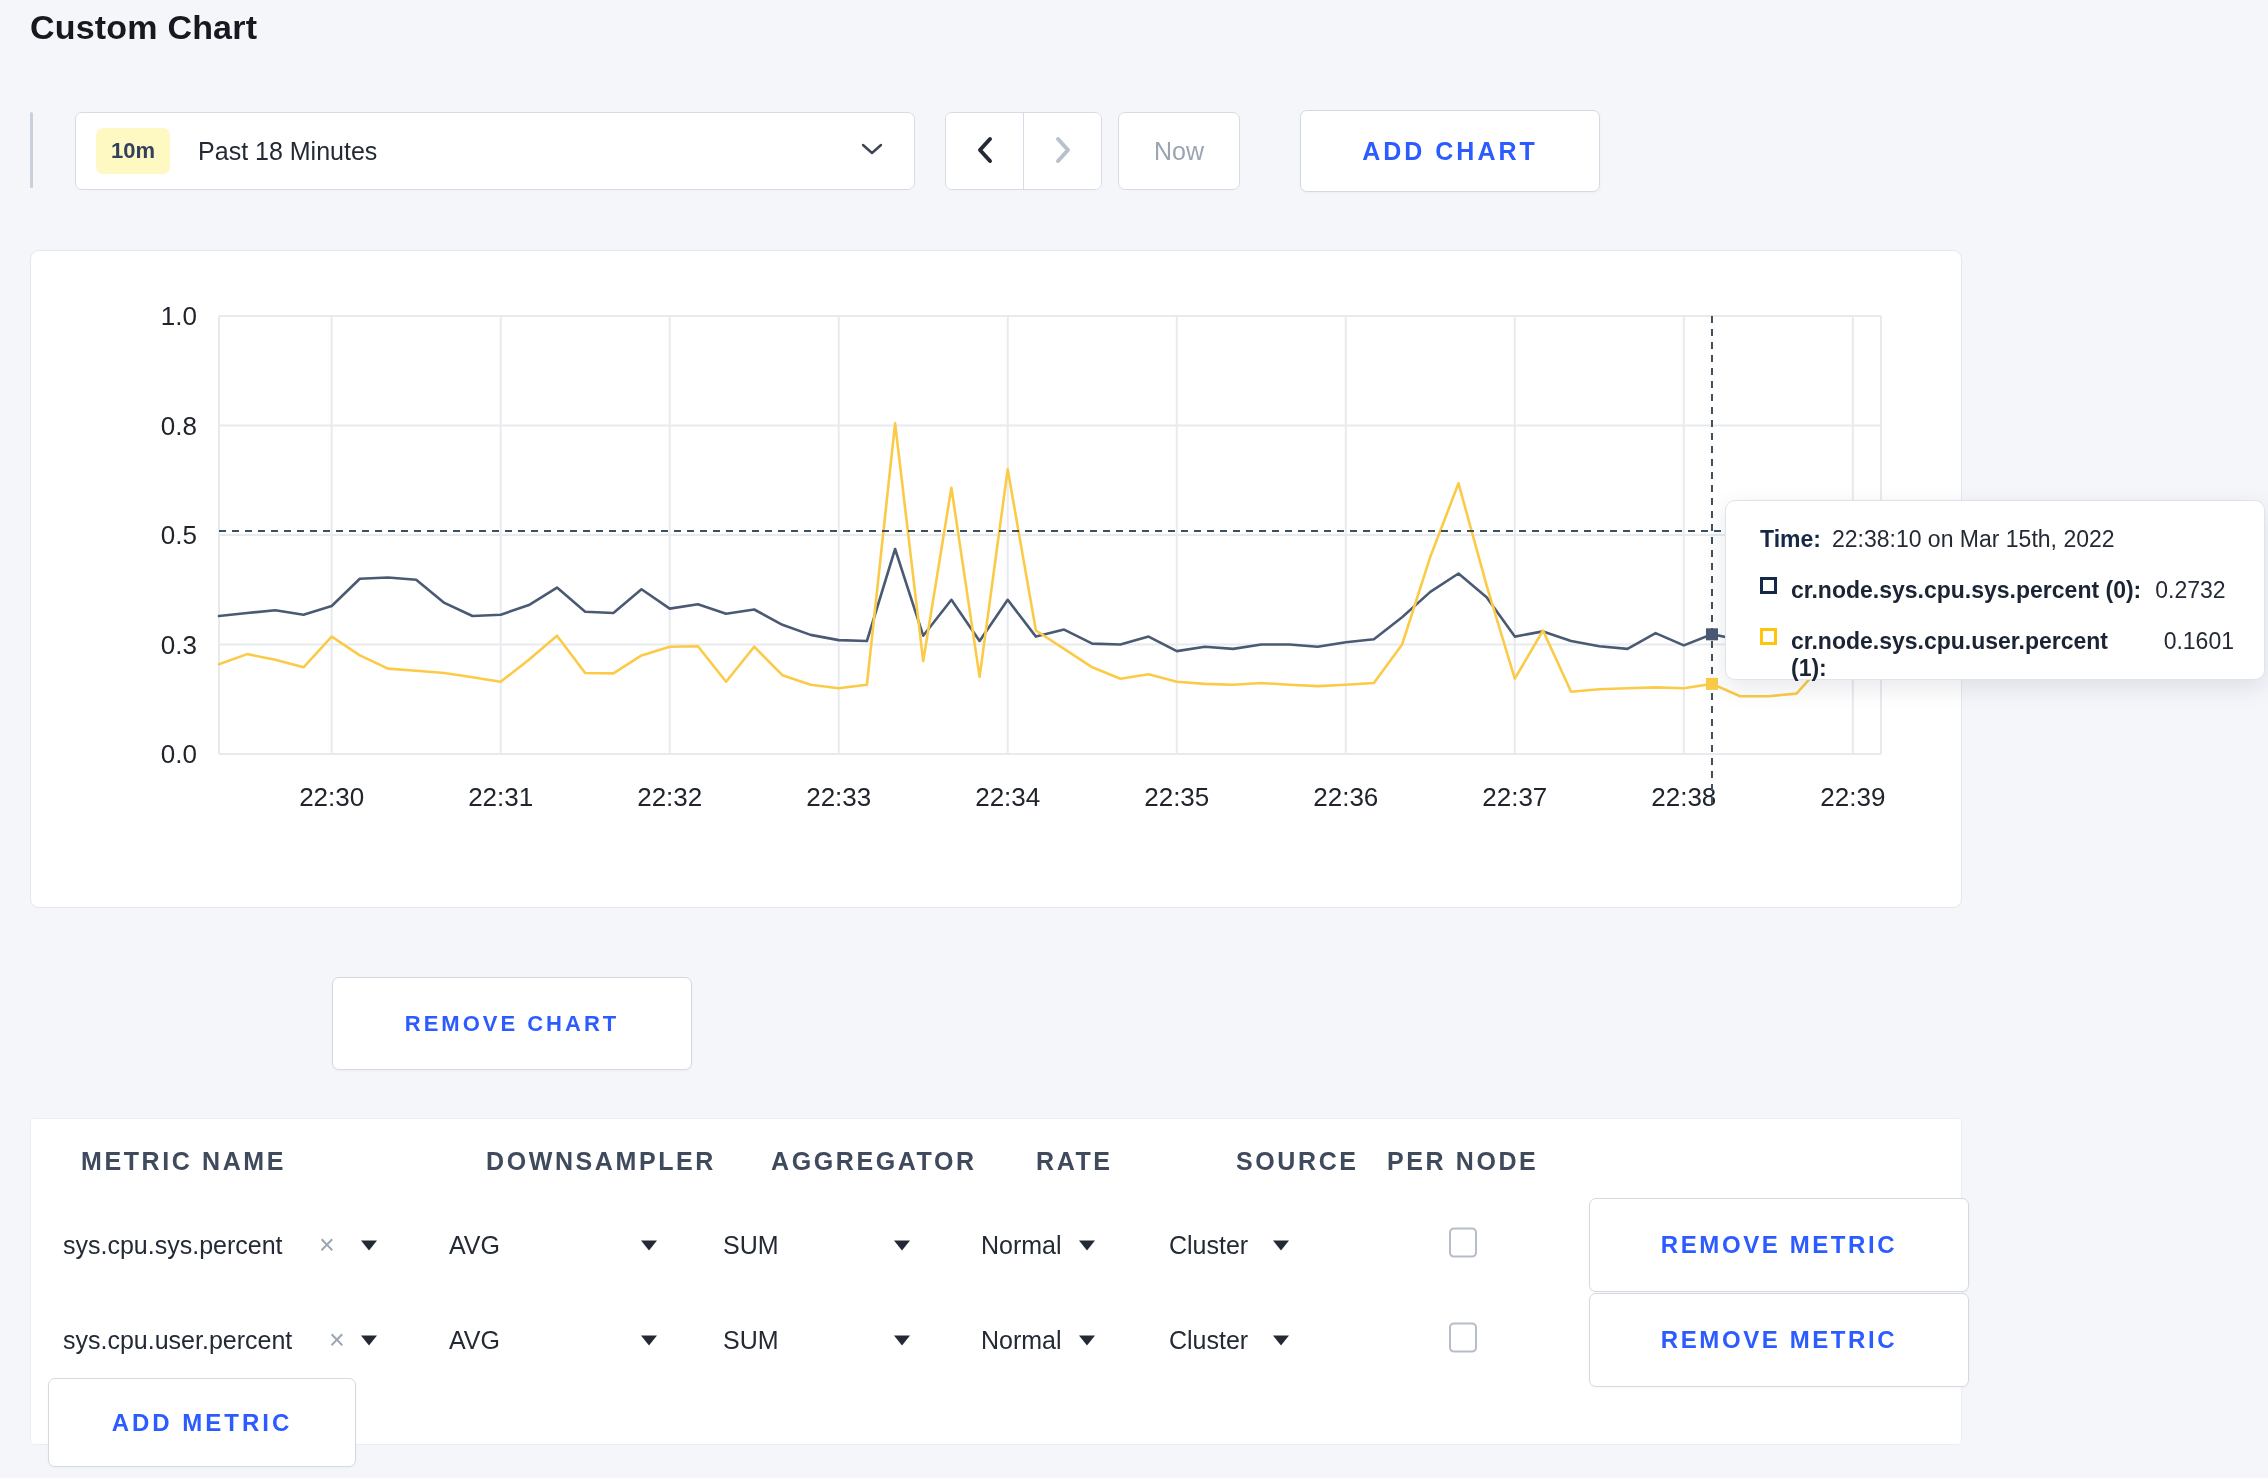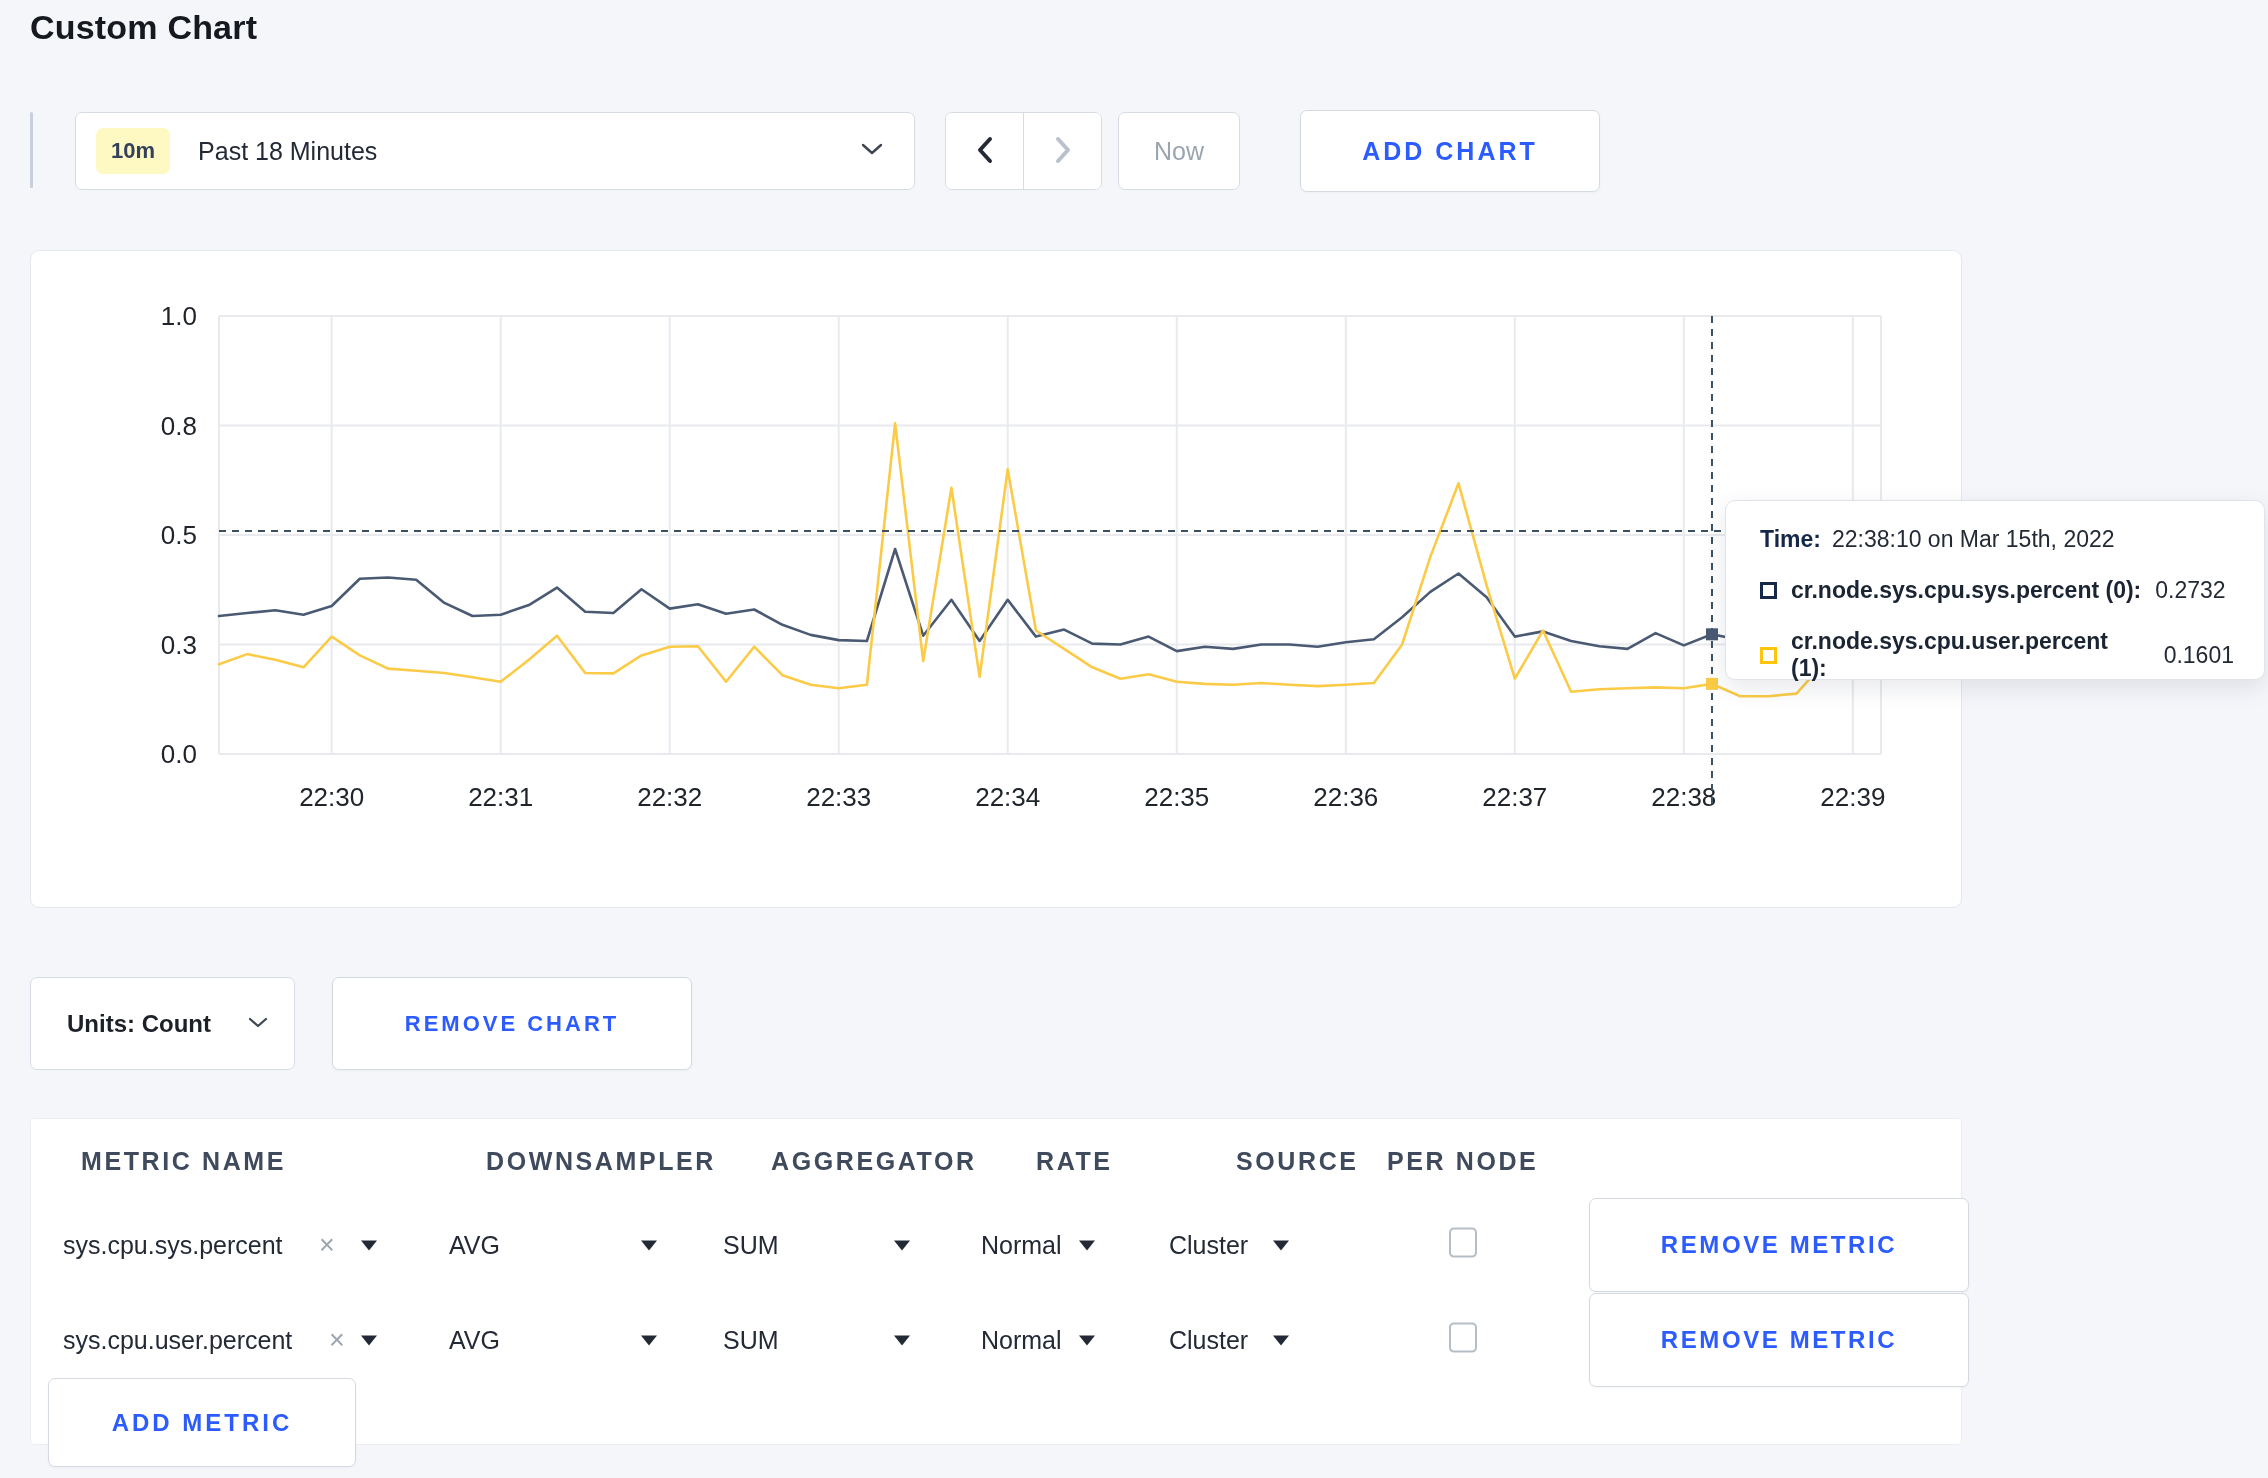--- a/index.html
+++ b/index.html
@@ -24,21 +24,21 @@
 
   
   .chart-card { position:absolute; left:30px; top:250px; width:1932px; height:658px; background:#fff; border:1.5px solid #e4e7ed; border-radius:9px; }
   .chart-card svg { display:block; }
 
   
   .chart-tooltip { position:absolute; left:1725px; top:500px; width:540px; height:180px; background:#fff; border:1px solid #e0e4ea; border-radius:10px; box-shadow:0 8px 24px rgba(20,30,55,0.10); padding:25px 30px 0 34px; z-index:5; }
   .tt-time { display:flex; align-items:center; gap:11px; margin-left:0; font-size:23px; }
   .tt-time .tt-key { font-weight:700; color:#152849; }
   .tt-time .tt-val { color:#242a35; }
-  .tt-row { display:flex; align-items:center; gap:14px; margin-top:24px; font-size:23px; }
+  .tt-row { display:flex; align-items:flex-start; gap:14px; margin-top:24px; font-size:23px; }
   .swatch { width:17px; height:17px; border:3.5px solid #152849; background:#fff; flex:0 0 auto; }
   .tt-row .tt-name { font-weight:700; color:#1b2433; }
   .tt-row .tt-val { color:#242a35; }
 
   
   .units-select { position:absolute; left:30px; top:977px; width:265px; height:93px; background:#fff; border:1.5px solid #d7dce4; border-radius:7px; display:flex; align-items:center; padding:0 26px 0 36px; cursor:pointer; }
   .units-label { font-weight:700; font-size:24px; color:#1c2128; }
   .remove-chart-btn { position:absolute; left:312px; top:977px; width:360px; height:93px; font-size:22px;margin-left:20px; }
 
   
@@ -148,29 +148,20 @@
       <span class="tt-name">cr.node.sys.cpu.sys.percent (0):</span>
       <span class="tt-val">0.2732</span>
     </div>
     <div class="tt-row">
       <span class="swatch" style="border-color: rgb(255, 196, 12);"></span>
       <span class="tt-name">cr.node.sys.cpu.user.percent (1):</span>
       <span class="tt-val">0.1601</span>
     </div>
   </div>
 
-  <div class="units-select">
-    <span class="units-label">Units: Count</span>
-    <span class="spacer"></span>
-    <span class="chev-icon">
-      <svg width="20" height="12" viewBox="0 0 20 12">
-          <polyline points="2,2 10,9 18,2" fill="none" stroke="#3c4552" stroke-width="2.2" stroke-linecap="round" stroke-linejoin="round"></polyline>
-        </svg>
-    </span>
-  </div>
   <button class="outline-btn remove-chart-btn">REMOVE CHART</button>
 
   <div class="table-card">
     <div class="th" style="left:50px">METRIC NAME</div>
     <div class="th" style="left:455px">DOWNSAMPLER</div>
     <div class="th" style="left:740px">AGGREGATOR</div>
     <div class="th" style="left:1005px">RATE</div>
     <div class="th" style="left:1205px">SOURCE</div>
     <div class="th" style="left:1356px">PER NODE</div>
 

